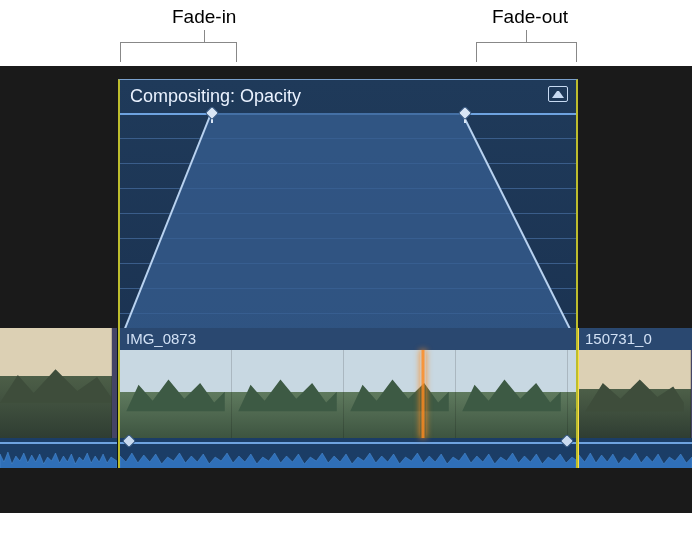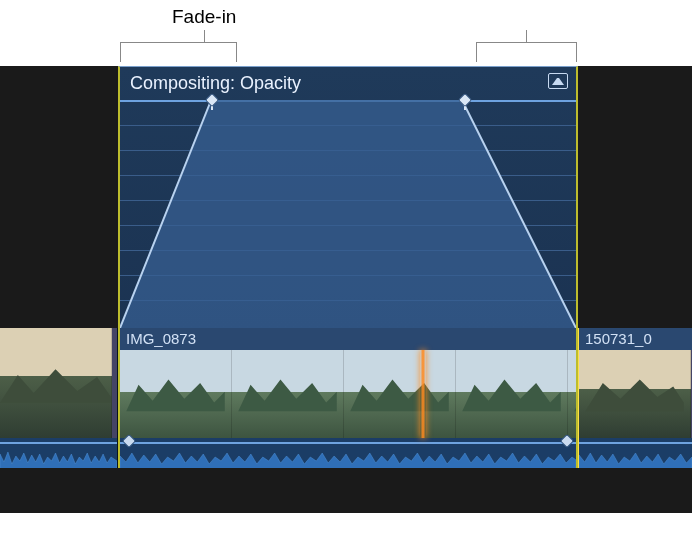--- a/index.html
+++ b/index.html
@@ -56,21 +56,21 @@
   .bottom-white {
     position: absolute;
     left:0; right:0; bottom:0;
     height:38px;
     background:#fff;
   }
 
   
   .comp-panel {
     position: absolute;
-    top: 0;
+    top: 13px;
     left: 118px;
     width: 460px;
     height: 262px;
     background: linear-gradient(#1f3a5a, #1b3352);
     border-left: 2px solid #bdbd2d;
     border-right: 2px solid #bdbd2d;
     border-top: 1px solid #7aa0cc;
     overflow: hidden;
     text-decoration: underline;
   }
@@ -234,20 +234,21 @@
 <body>
 
 <div class="anno">
 
   <span class="anno-label" style="left:172px;">Fade-in</span>
   <div class="anno-line-v" style="left:204px; top:30px; height:12px;"></div>
   <div class="anno-line-h" style="left:120px; width:116px; top:42px;"></div>
   <div class="anno-tick" style="left:120px; top:42px; height:20px;"></div>
   <div class="anno-tick" style="left:236px; top:42px; height:20px;"></div>
 
+  <span class="anno-label" style="left:492px;">Fade-out</span>
   <div class="anno-line-v" style="left:526px; top:30px; height:12px;"></div>
   <div class="anno-line-h" style="left:476px; width:100px; top:42px;"></div>
   <div class="anno-tick" style="left:476px; top:42px; height:20px;"></div>
   <div class="anno-tick" style="left:576px; top:42px; height:20px;"></div>
 </div>
 
 <div class="dark-area">
 
   <div class="comp-panel">
     <div class="comp-title">Compositing: Opacity</div>

